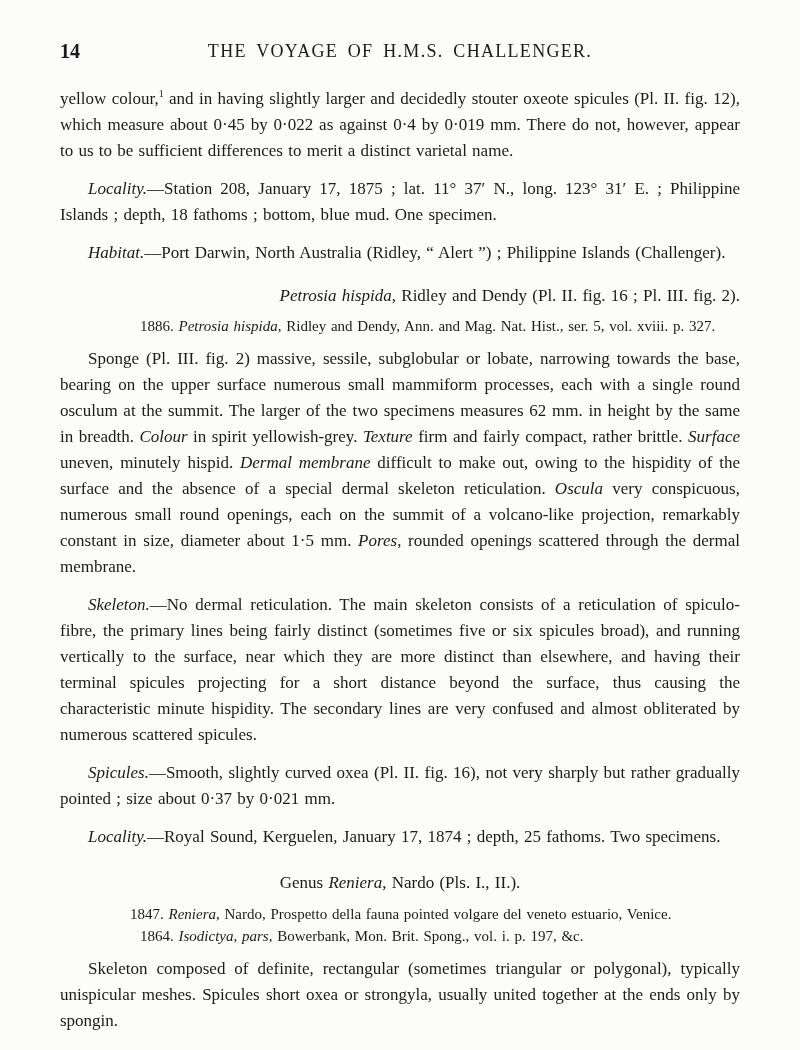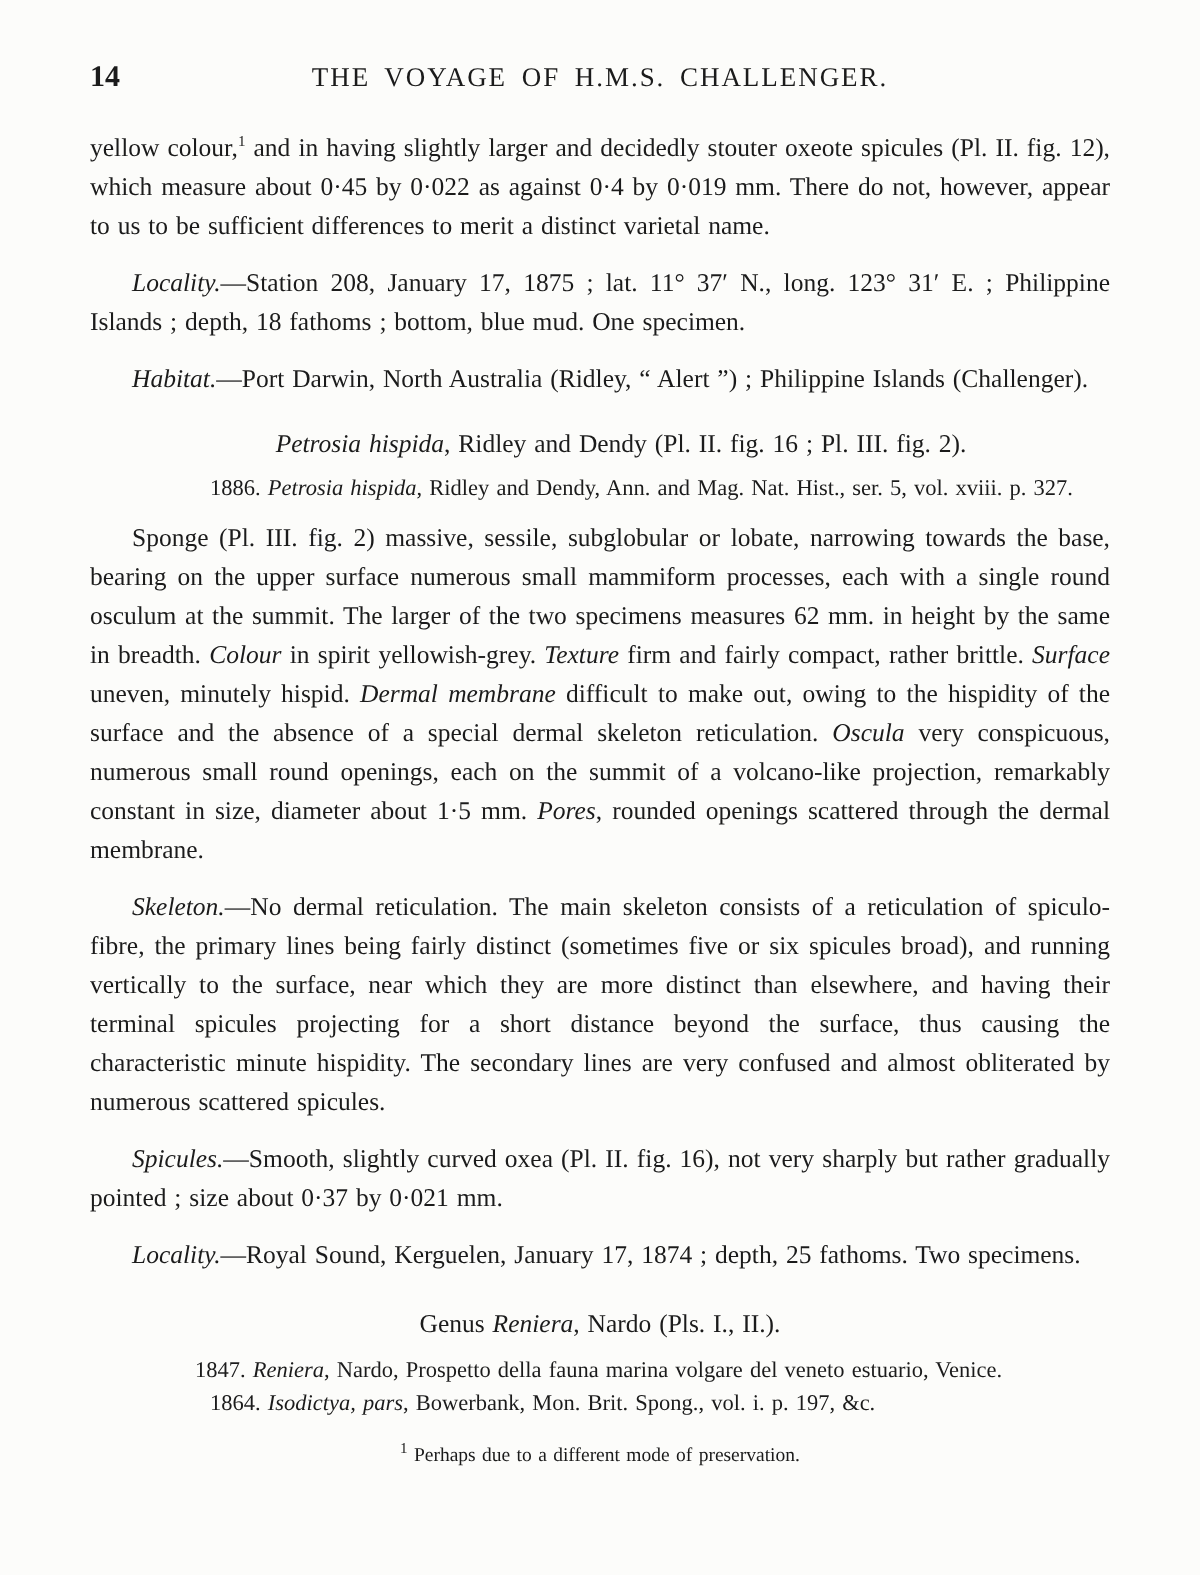--- a/index.html
+++ b/index.html
@@ -53,21 +53,21 @@
     text-align:justify;
     word-spacing:1px;
   }
   .block.indent{
     text-indent:28px;
     margin-top:12px;
   }
   .species-heading{
     margin:17px 0 7px 0 !important;
     text-indent:28px;
-    text-align:center;
+    text-align:right;
   }
   .citation{
     font-size:15px;
     line-height:20px;
     margin:0 0 2px 80px !important;
     text-align:left;
     word-spacing:1px;
   }
   .citation + .paragraph{
     margin-top:10px !important;
@@ -104,17 +104,18 @@
       <p class="block paragraph"><span>yellow colour,</span><sup>1</sup><span> and in having slightly larger and decidedly stouter oxeote spicules (Pl. II. fig. 12), which measure about 0·45 by 0·022 as against 0·4 by 0·019 mm. There do not, however, appear to us to be sufficient differences to merit a distinct varietal name.</span></p>
       <p class="block paragraph indent"><em>Locality.</em><span>—Station 208, January 17, 1875 ; lat. 11° 37′ N., long. 123° 31′ E. ; Philippine Islands ; depth, 18 fathoms ; bottom, blue mud. One specimen.</span></p>
       <p class="block paragraph indent"><em>Habitat.</em><span>—Port Darwin, North Australia (Ridley, “ Alert ”) ; Philippine Islands (Challenger).</span></p>
       <p class="block species-heading"><em>Petrosia hispida</em><span>, Ridley and Dendy (Pl. II. fig. 16 ; Pl. III. fig. 2).</span></p>
       <p class="block citation"><span>1886. </span><em>Petrosia hispida</em><span>, Ridley and Dendy, Ann. and Mag. Nat. Hist., ser. 5, vol. xviii. p. 327.</span></p>
       <p class="block paragraph indent"><span>Sponge (Pl. III. fig. 2) massive, sessile, subglobular or lobate, narrowing towards the base, bearing on the upper surface numerous small mammiform processes, each with a single round osculum at the summit. The larger of the two specimens measures 62 mm. in height by the same in breadth. </span><em>Colour</em><span> in spirit yellowish-grey. </span><em>Texture</em><span> firm and fairly compact, rather brittle. </span><em>Surface</em><span> uneven, minutely hispid. </span><em>Dermal membrane</em><span> difficult to make out, owing to the hispidity of the surface and the absence of a special dermal skeleton reticulation. </span><em>Oscula</em><span> very conspicuous, numerous small round openings, each on the summit of a volcano-like projection, remarkably constant in size, diameter about 1·5 mm. </span><em>Pores</em><span>, rounded openings scattered through the dermal membrane.</span></p>
       <p class="block paragraph indent"><em>Skeleton.</em><span>—No dermal reticulation. The main skeleton consists of a reticulation of spiculo-fibre, the primary lines being fairly distinct (sometimes five or six spicules broad), and running vertically to the surface, near which they are more distinct than elsewhere, and having their terminal spicules projecting for a short distance beyond the surface, thus causing the characteristic minute hispidity. The secondary lines are very confused and almost obliterated by numerous scattered spicules.</span></p>
       <p class="block paragraph indent"><em>Spicules.</em><span>—Smooth, slightly curved oxea (Pl. II. fig. 16), not very sharply but rather gradually pointed ; size about 0·37 by 0·021 mm.</span></p>
       <p class="block paragraph indent"><em>Locality.</em><span>—Royal Sound, Kerguelen, January 17, 1874 ; depth, 25 fathoms. Two specimens.</span></p>
       <p class="block genus-heading"><span>Genus </span><em>Reniera</em><span>, Nardo (Pls. I., II.).</span></p>
-      <p class="block citation"><span>1847. </span><em>Reniera</em><span>, Nardo, Prospetto della fauna marina volgare del veneto estuario, Venice.</span></p>
+      <p class="block citation"><span>1847. </span><em>Reniera</em><span>, Nardo, Prospetto della fauna pointed volgare del veneto estuario, Venice.</span></p>
       <p class="block citation"><span>1864. </span><em>Isodictya, pars</em><span>, Bowerbank, Mon. Brit. Spong., vol. i. p. 197, &amp;c.</span></p>
+      <p class="block paragraph indent"><span>Skeleton composed of definite, rectangular (sometimes triangular or polygonal), typically unispicular meshes. Spicules short oxea or strongyla, usually united together at the ends only by spongin.</span></p>
       <p class="block footnote"><sup>1</sup><span> Perhaps due to a different mode of preservation.</span></p>
     </div>
 </div>
 
 </body></html>

